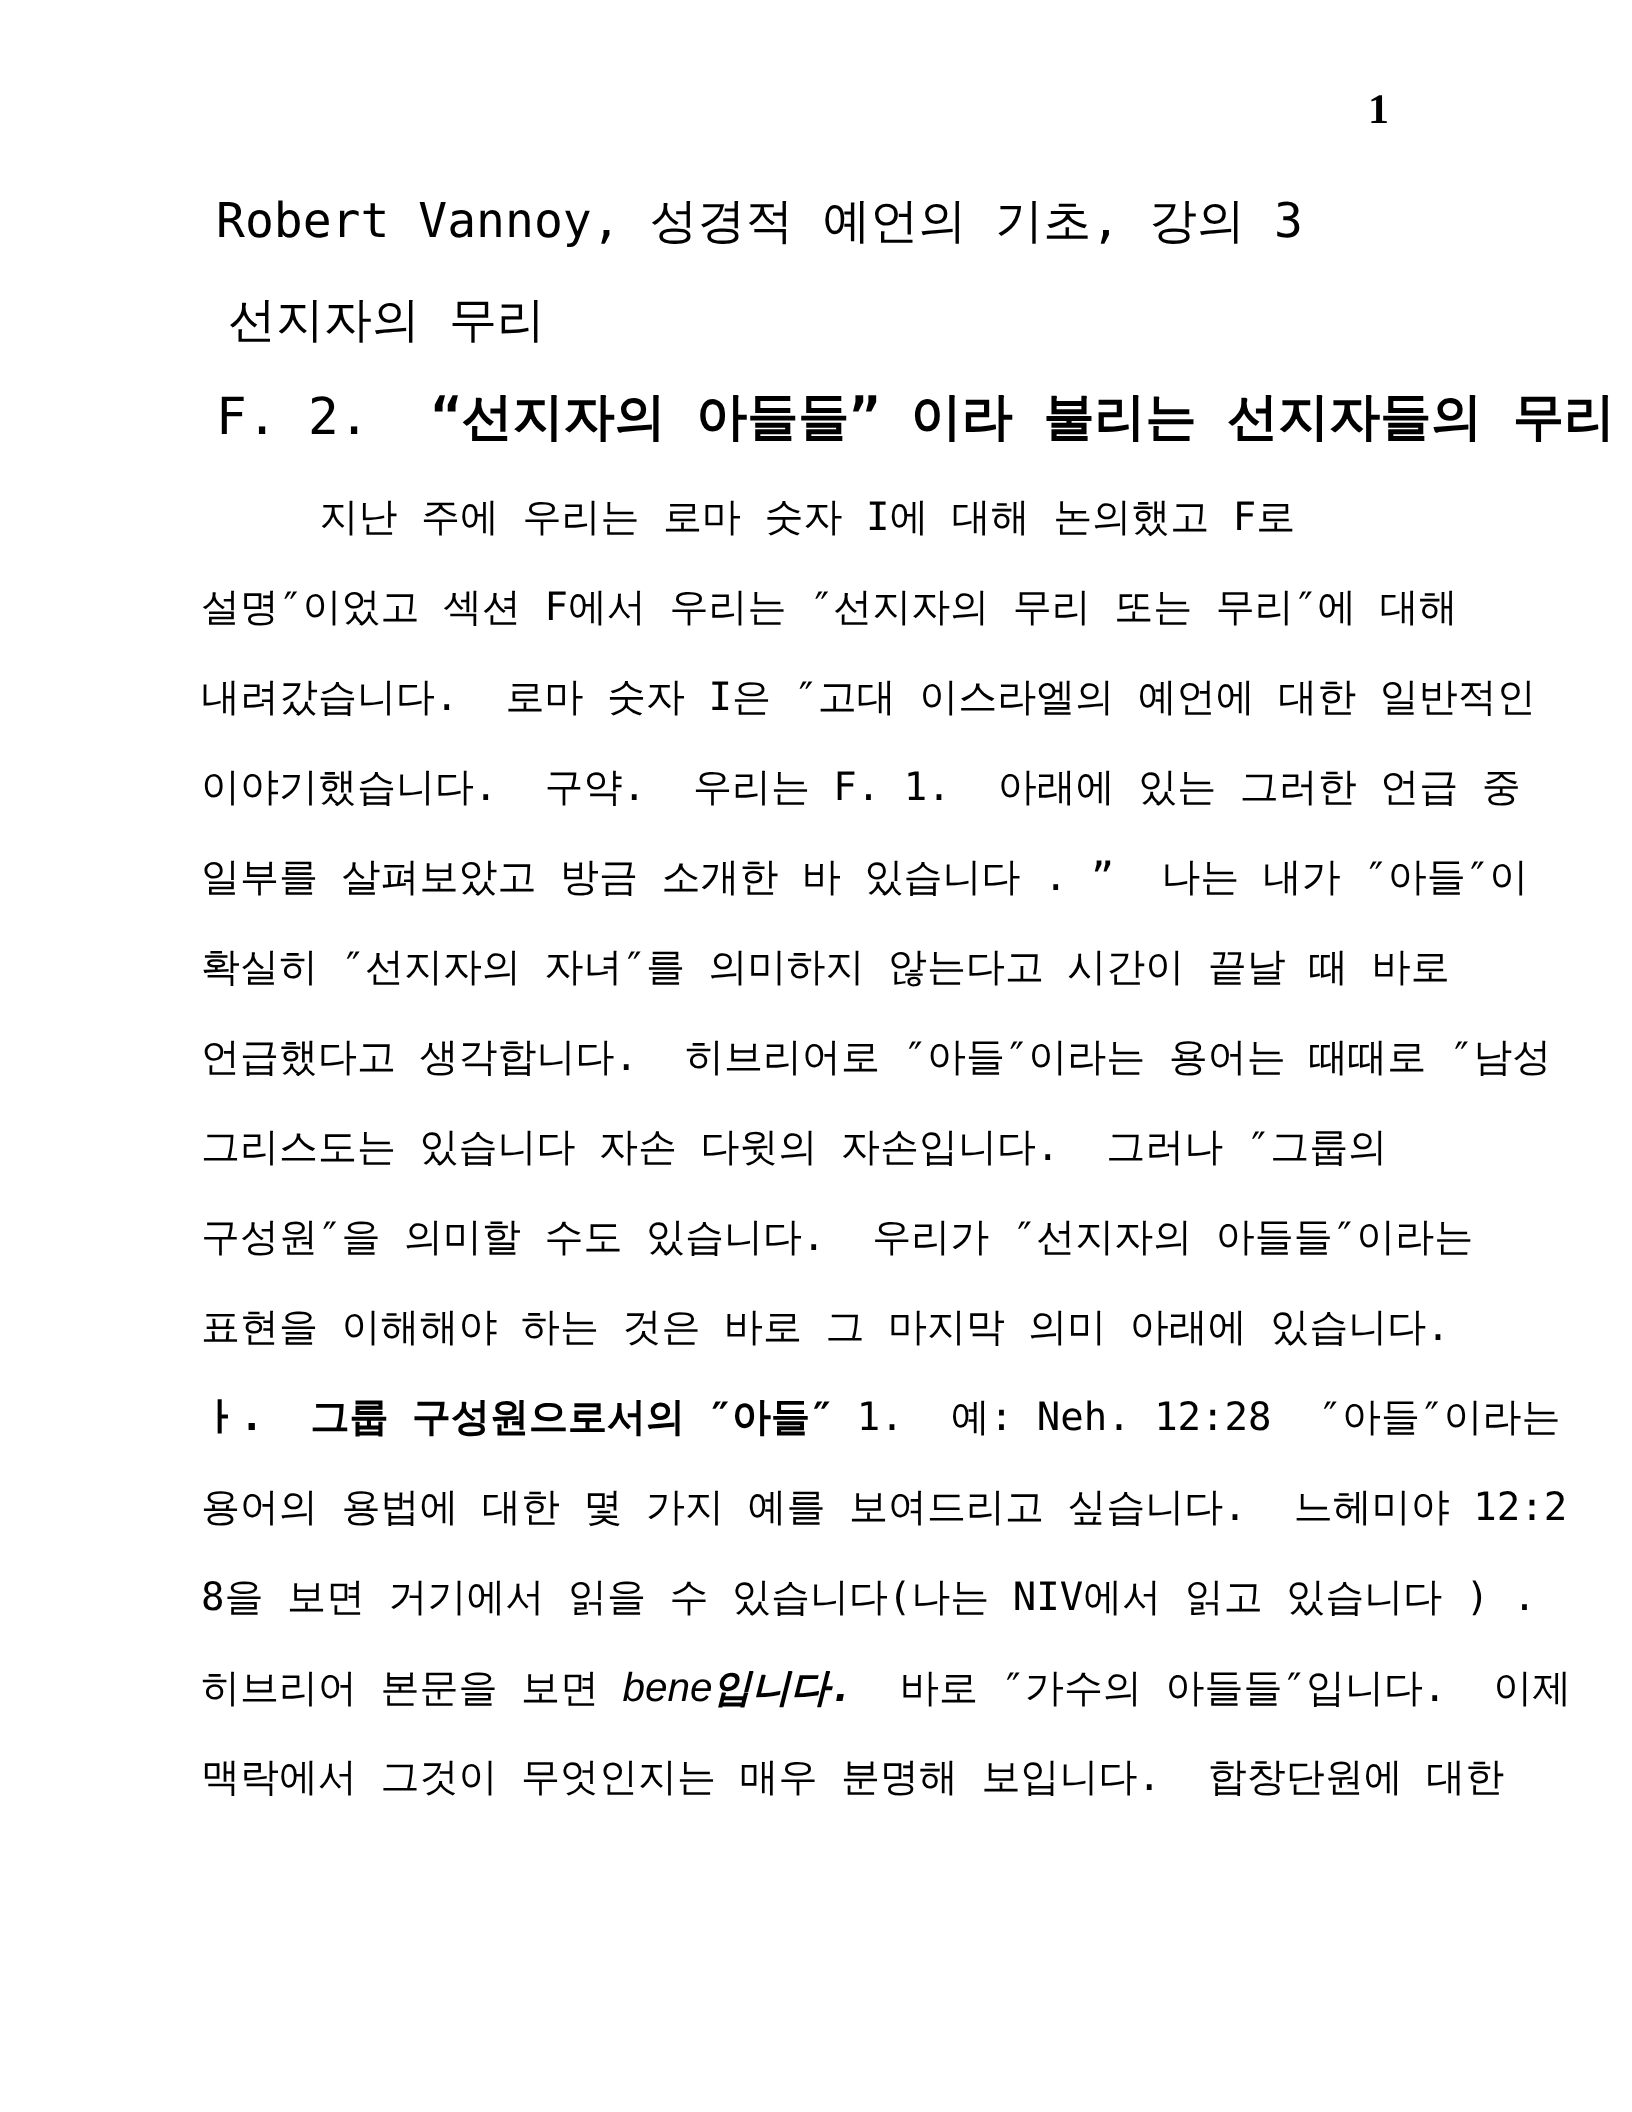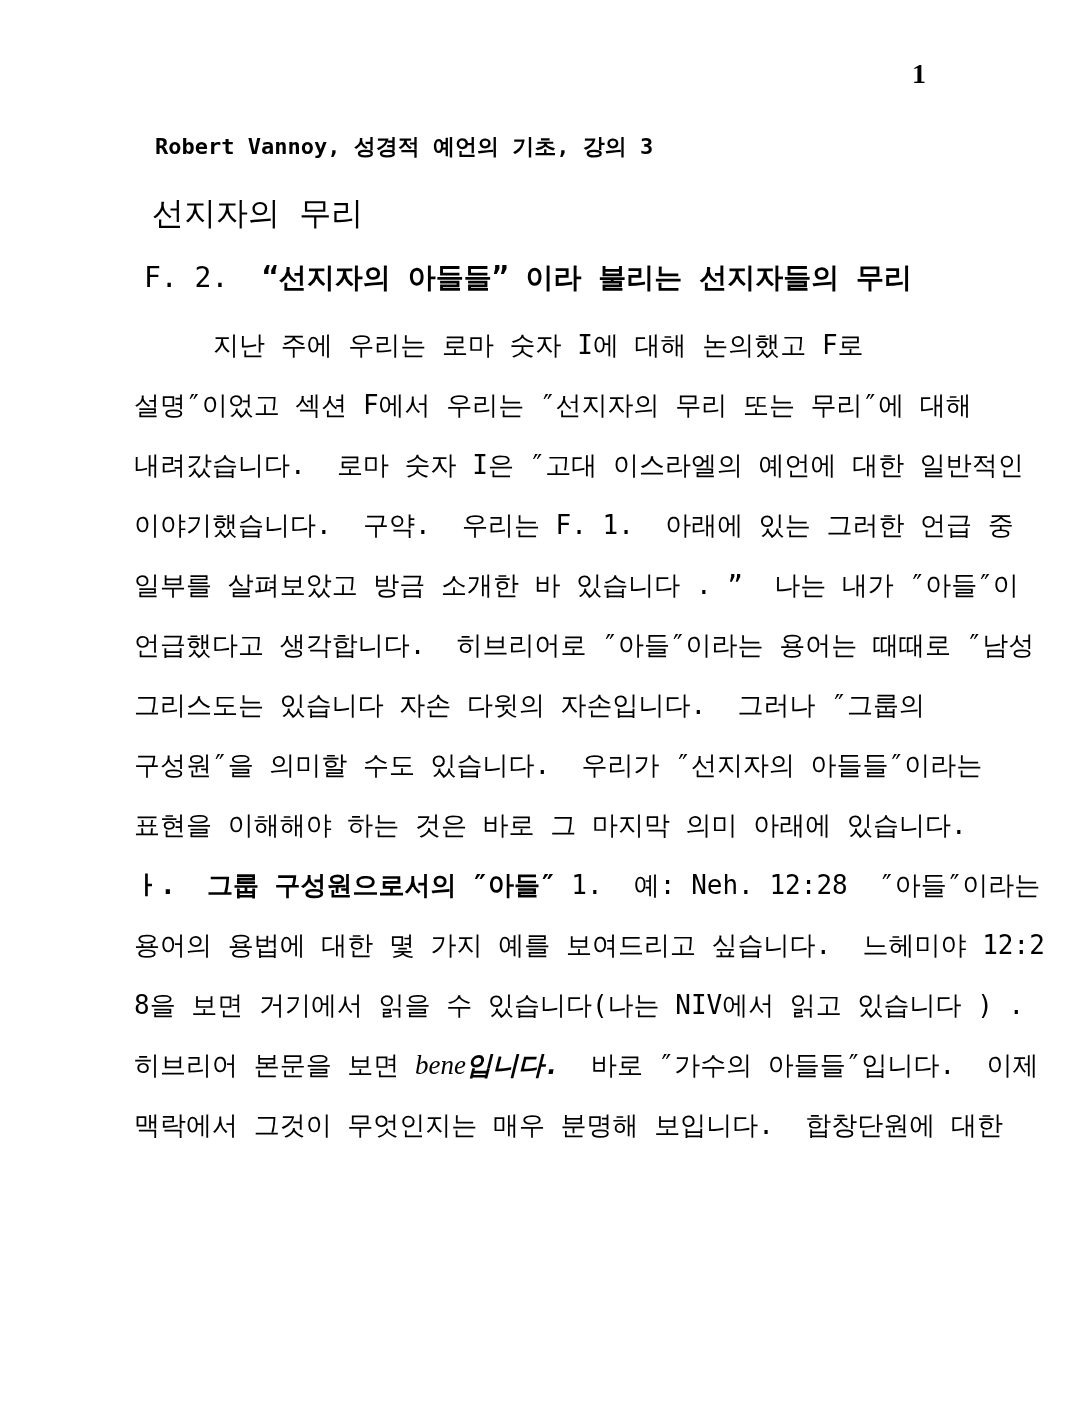--- a/index.html
+++ b/index.html
@@ -22,76 +22,76 @@
     left: 912px;
     font-family: "Liberation Serif", serif;
     font-weight: 700;
     font-size: 28px;
     line-height: 32px;
   }
   .doc-title {
     position: absolute;
     top: 131px;
     left: 144px;
-    font-size: 22px;
+    font-size: 32px;
     line-height: 32px;
-    font-weight: 700;
+    font-weight: 400;
     white-space: pre;
-    margin-left: 11px;
   }
   .doc-heading {
     position: absolute;
     top: 196px;
     left: 152px;
     font-size: 32px;
     line-height: 34px;
     font-weight: 400;
     white-space: pre;
   }
   .section-line {
     position: absolute;
     top: 262px;
     left: 144px;
-    font-size: 28px;
+    font-size: 34px;
     line-height: 32px;
     white-space: pre;
   }
   .doc-body {
     position: absolute;
     top: 315px;
     left: 134px;
     width: 830px;
   }
   .line {
     height: 60px;
     line-height: 60px;
     font-size: 26px;
     white-space: pre;
   }
   .line.indent {
     padding-left: 79px;
   }
   .seg-b  { font-weight: 700; }
   .seg-i  { font-style: italic; font-weight: 700; }
-  .seg-is { font-style: italic; font-family: Liberation Serif, serif; font-size: 27px; }
+  .seg-is { font-style: italic; font-family: Liberation Sans, sans-serif; font-size: 27px; }
 </style>
 </head>
 <body>
 
 <div class="page">
   <div class="pagenum">1</div>
   <div class="doc-title">Robert Vannoy, 성경적 예언의 기초, 강의 3</div>
   <div class="doc-heading">선지자의 무리</div>
   <div class="section-line"><span>F. 2.  </span><span class="seg-b">“선지자의 아들들” 이라 불리는 선지자들의 무리</span></div>
   <div class="doc-body">
       <div class="line indent"><span>지난 주에 우리는 로마 숫자 I에 대해 논의했고 F로</span></div>
       <div class="line"><span>설명″이었고 섹션 F에서 우리는 ″선지자의 무리 또는 무리″에 대해</span></div>
       <div class="line"><span>내려갔습니다.  로마 숫자 I은 ″고대 이스라엘의 예언에 대한 일반적인</span></div>
       <div class="line"><span>이야기했습니다.  구약.  우리는 F. 1.  아래에 있는 그러한 언급 중</span></div>
       <div class="line"><span>일부를 살펴보았고 방금 소개한 바 있습니다 . ”  나는 내가 ″아들″이</span></div>
+      <div class="line"><span>확실히 ″선지자의 자녀″를 의미하지 않는다고 시간이 끝날 때 바로</span></div>
       <div class="line"><span>언급했다고 생각합니다.  히브리어로 ″아들″이라는 용어는 때때로 ″남성</span></div>
       <div class="line"><span>그리스도는 있습니다 자손 다윗의 자손입니다.  그러나 ″그룹의</span></div>
       <div class="line"><span>구성원″을 의미할 수도 있습니다.  우리가 ″선지자의 아들들″이라는</span></div>
       <div class="line"><span>표현을 이해해야 하는 것은 바로 그 마지막 의미 아래에 있습니다.</span></div>
       <div class="line"><span class="seg-b">ㅏ.  그룹 구성원으로서의 ″아들″</span><span> 1.  예: Neh. 12:28  ″아들″이라는</span></div>
       <div class="line"><span>용어의 용법에 대한 몇 가지 예를 보여드리고 싶습니다.  느헤미야 12:2</span></div>
       <div class="line"><span>8을 보면 거기에서 읽을 수 있습니다(나는 NIV에서 읽고 있습니다 ) .</span></div>
       <div class="line"><span>히브리어 본문을 보면 </span><span class="seg-is">bene</span><span class="seg-i">입니다.</span><span>  바로 ″가수의 아들들″입니다.  이제</span></div>
       <div class="line"><span>맥락에서 그것이 무엇인지는 매우 분명해 보입니다.  합창단원에 대한</span></div>
     </div>

